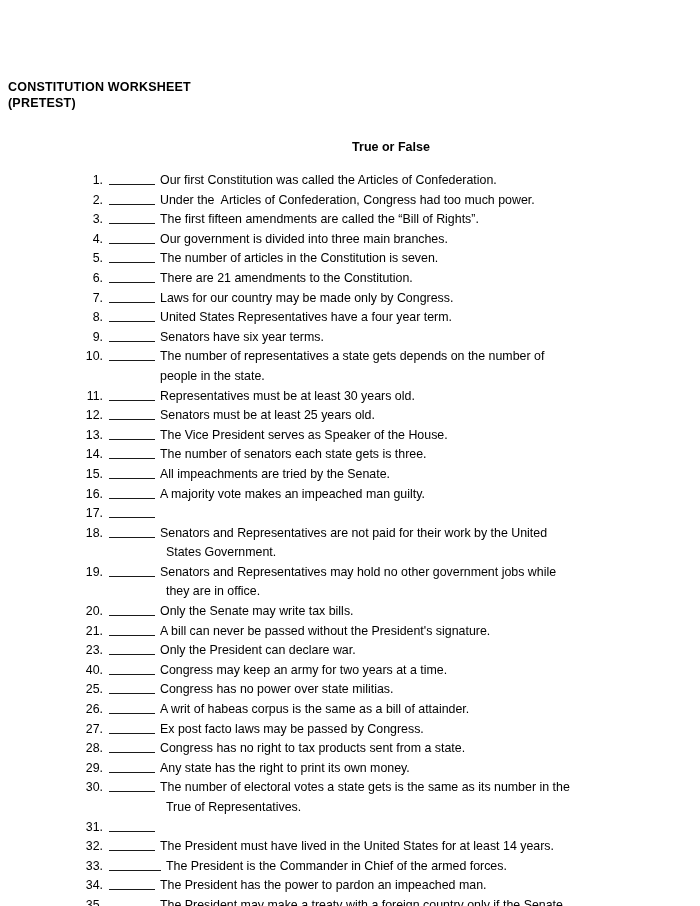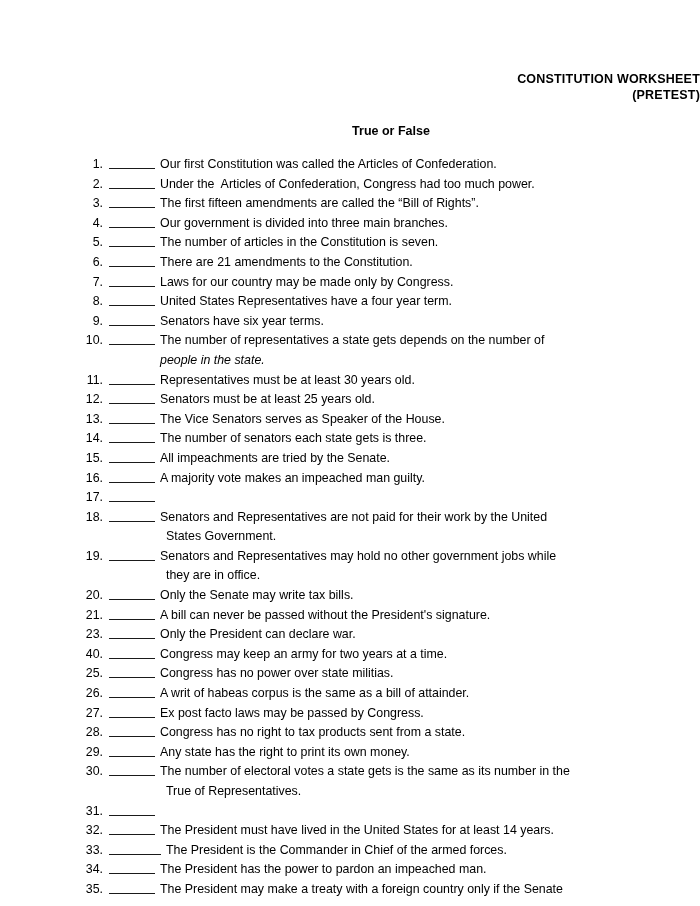--- a/index.html
+++ b/index.html
@@ -19,22 +19,22 @@
     position: relative;
     width: 700px;
     height: 906px;
     box-sizing: border-box;
     padding: 0;
     overflow: hidden;
   }
 
   
   .title-block {
-    text-align: right;
-    margin: 0;
+    text-align: left;
+    margin: 8px;
     padding-top: 71px;
   }
   .doc-title,
   .doc-subtitle {
     font-size: 12.5px;
     font-weight: bold;
     line-height: 16px;
     letter-spacing: 0.2px;
     margin: 0;
   }
@@ -90,21 +90,20 @@
     max-width: 462px;
     white-space: pre-wrap;
   }
   
   .q-text .runover {
     display: block;
     padding-left: 6px;
   }
   .q-text .runover.flush {
     padding-left: 0;
-    font-style: italic;
   }
 </style>
 </head>
 <body>
 
 <div class="page">
 
   <div class="title-block">
     <div class="doc-title">CONSTITUTION WORKSHEET</div>
     <div class="doc-subtitle">(PRETEST)</div>
@@ -169,21 +168,21 @@
         <span class="q-text"><span>Representatives must be at least 30 years old.</span></span>
       </li>
       <li class="q-item">
         <span class="q-num">12.</span>
         <span class="q-blank w-normal"></span>
         <span class="q-text"><span>Senators must be at least 25 years old.</span></span>
       </li>
       <li class="q-item">
         <span class="q-num">13.</span>
         <span class="q-blank w-normal"></span>
-        <span class="q-text"><span>The Vice Senators serves as Speaker of the House.</span></span>
+        <span class="q-text"><span>The Vice President serves as Speaker of the House.</span></span>
       </li>
       <li class="q-item">
         <span class="q-num">14.</span>
         <span class="q-blank w-normal"></span>
         <span class="q-text"><span>The number of senators each state gets is three.</span></span>
       </li>
       <li class="q-item">
         <span class="q-num">15.</span>
         <span class="q-blank w-normal"></span>
         <span class="q-text"><span>All impeachments are tried by the Senate.</span></span>

